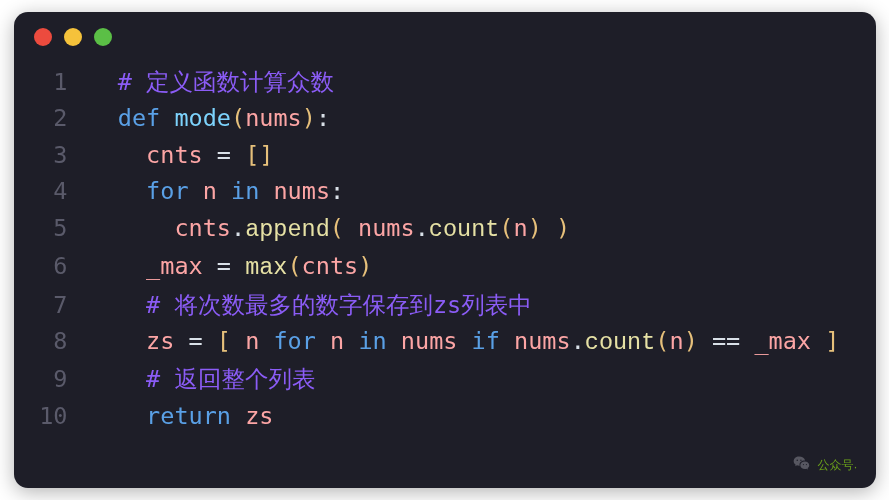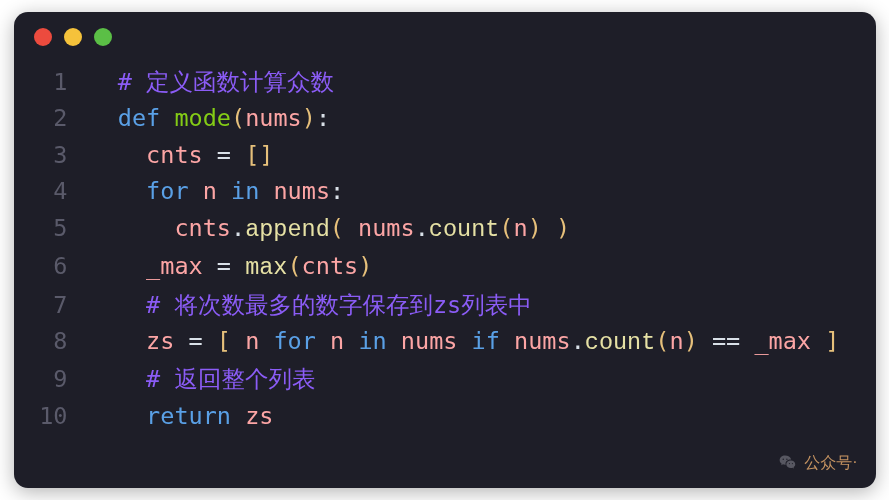--- a/index.html
+++ b/index.html
@@ -50,36 +50,36 @@
     width: 44px;
     text-align: right;
     padding-right: 22px;
     flex-shrink: 0;
     user-select: none;
   }
   .code {
     color: #d9e0e8;
   }
   .kw { color: #5aa0e6; text-align: center; }        
-  .fn { color: #84cc16; margin-top: 48px; }        
+  .fn { color: #7dd3fc; margin-top: 48px; }        
   .id { color: #fca5a5; }        
   .cm { color: #8b5cf6; }        
   .op { color: #d9e0e8; }        
   .pn { color: #e6c07b; }        
   .call { color: #e6e1a5; font-family: Liberation Mono, monospace; }
 
   .watermark {
     position: absolute;
     right: 18px;
     bottom: 14px;
     display: flex;
-    align-items: flex-start;
-    color: #fdba74;
+    align-items: flex-end;
+    color: #84cc16;
     font-family: -apple-system, BlinkMacSystemFont, "Segoe UI", sans-serif;
-    font-size: 16px;
+    font-size: 12px;
     opacity: 0.75;
   }
   .watermark svg {
     width: 20px;
     height: 20px;
     margin-right: 6px;
     fill: #6b6b75;
   }
 </style>
 </head>

